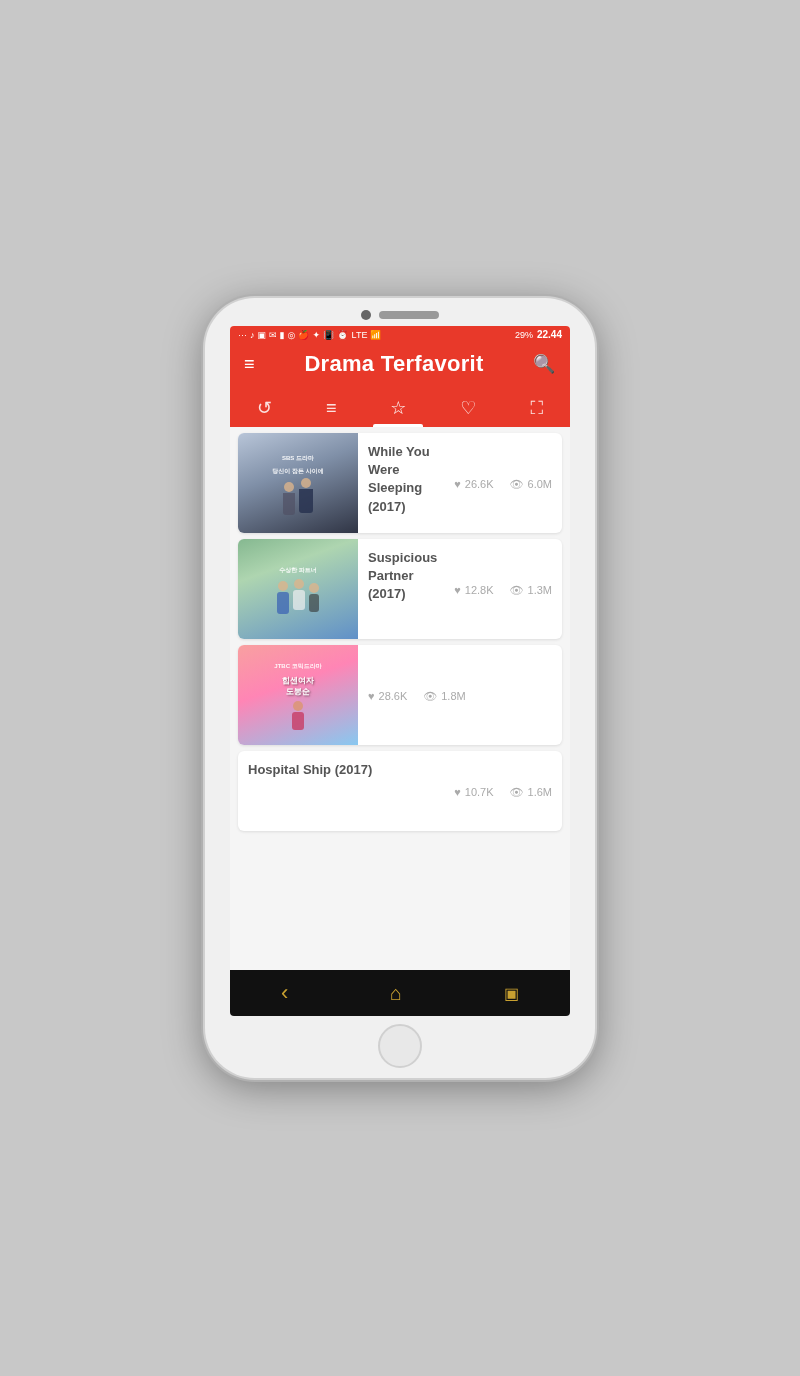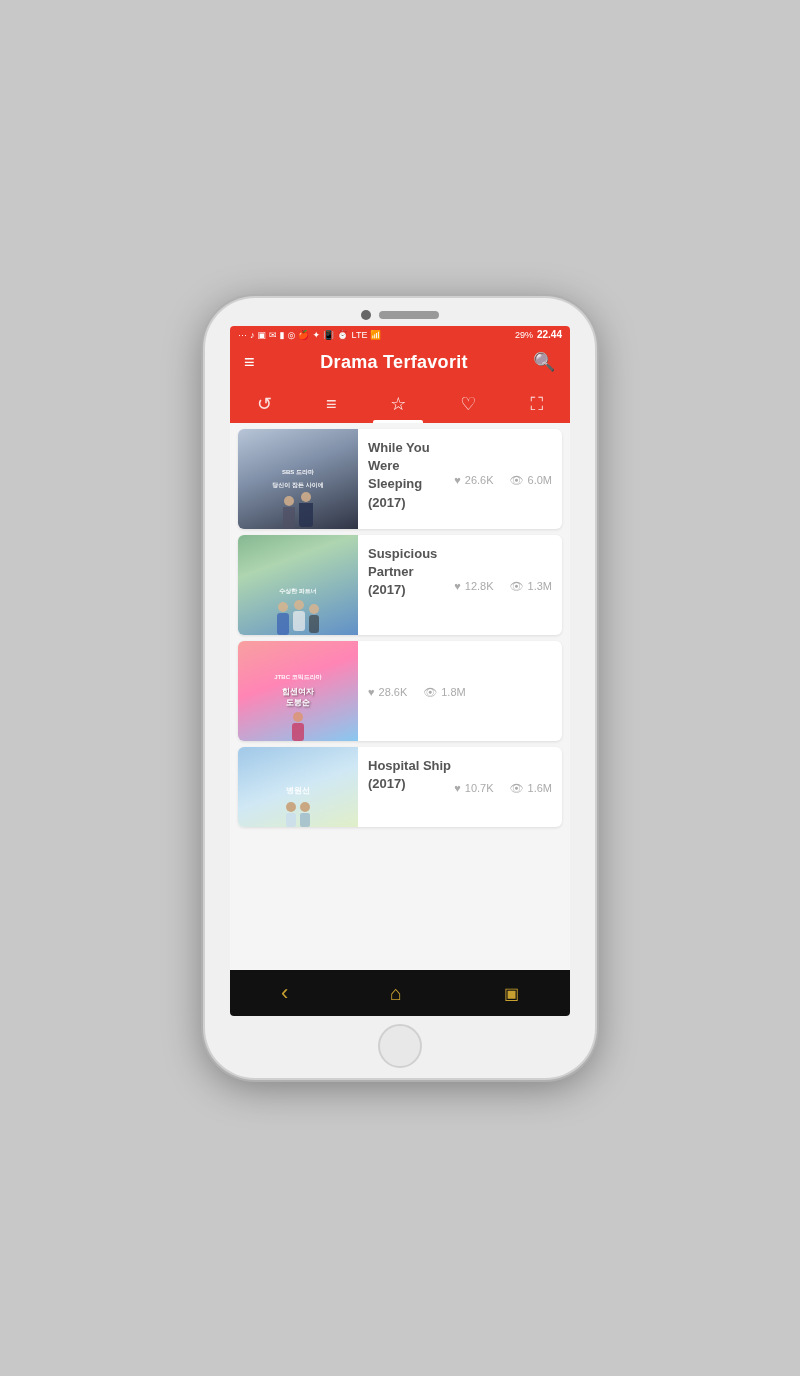--- a/index.html
+++ b/index.html
@@ -67,21 +67,21 @@
     .app-header {
       background: #e8392a;
       color: white;
       padding: 8px 14px;
       display: flex;
       align-items: center;
       justify-content: space-between;
       flex-shrink: 0;
     }
     .app-header-title {
-      font-size: 18px;
+      font-size: 22px;
       font-weight: 700;
       letter-spacing: 0.3px;
     }
     .header-icon {
       font-size: 18px;
       color: white;
       cursor: pointer;
     }
     .tab-bar {
       background: #e8392a;
@@ -182,21 +182,21 @@
       background: #e8e8e8;
       border: 2px solid #d0d0d0;
       margin-top: 8px;
     }
     .thumb-placeholder {
       width: 100%;
       height: 100%;
       display: flex;
       flex-direction: column;
       align-items: center;
-      justify-content: flex-end;
+      justify-content: center;
       position: relative;
       overflow: hidden;
     }
     
     .thumb-1-bg {
       background: linear-gradient(160deg, #b8c5d8 0%, #8090a8 40%, #303545 100%);
     }
     .thumb-2-bg {
       background: linear-gradient(160deg, #85b890 0%, #aed5b0 30%, #6090c8 100%);
     }
@@ -383,35 +383,20 @@
             </div>
             <div class="stat-item">
               <span class="stat-icon">👁</span>
               <span>1.8M</span>
             </div>
           </div>
         </div>
       </div>
 
       <div class="drama-card" style="height:80px;">
-        <div class="drama-thumb">
-          <div class="thumb-placeholder thumb-4-bg" style="height:80px;">
-            <div class="thumb-text" style="font-size:8px;font-weight:700;">병원선</div>
-            <div class="silhouette">
-              <div class="figure">
-                <div class="fig-head" style="background:rgba(200,160,120,0.9)"></div>
-                <div class="fig-body" style="background:rgba(200,220,240,0.7);width:10px;height:14px;border-radius:2px;"></div>
-              </div>
-              <div class="figure">
-                <div class="fig-head" style="background:rgba(200,160,120,0.9)"></div>
-                <div class="fig-body" style="background:rgba(150,180,200,0.7);width:10px;height:14px;border-radius:2px;"></div>
-              </div>
-            </div>
-          </div>
-        </div>
         <div class="drama-info">
           <div class="drama-title">Hospital Ship (2017)</div>
           <div class="drama-stats">
             <div class="stat-item">
               <span class="stat-icon">♥</span>
               <span>10.7K</span>
             </div>
             <div class="stat-item">
               <span class="stat-icon">👁</span>
               <span>1.6M</span>

